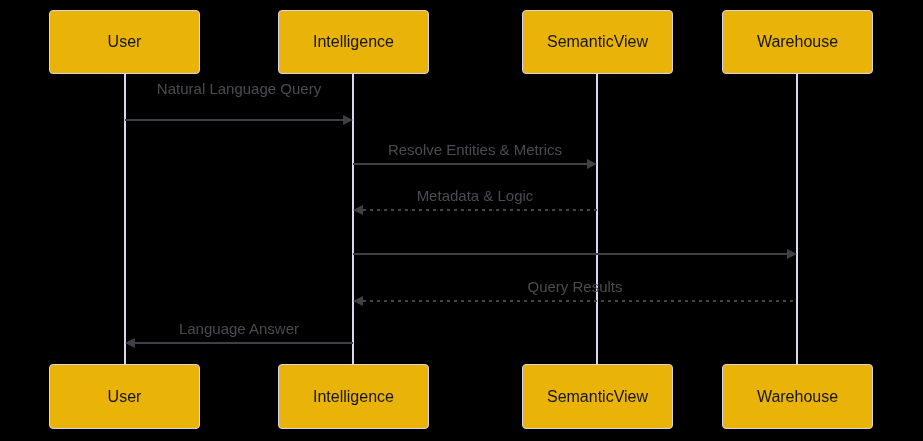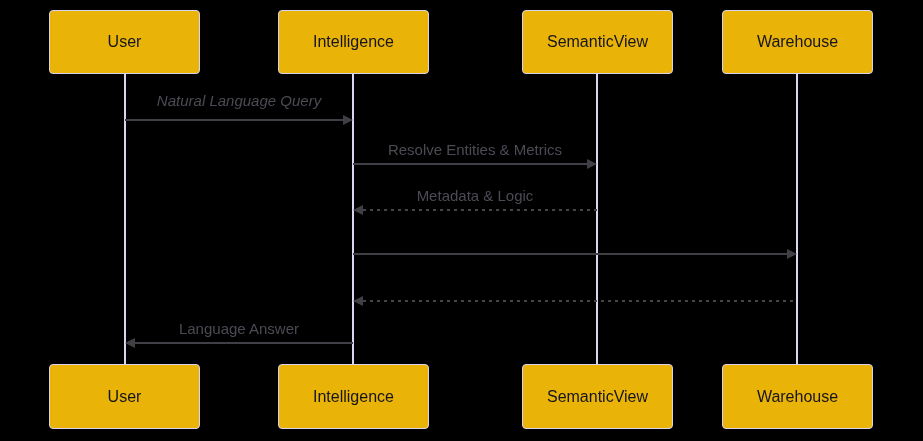--- a/index.html
+++ b/index.html
@@ -80,35 +80,36 @@
   <div class="actor-box" style="left:278px;top:10px;">
     <span>Intelligence</span>
   </div>
   <div class="actor-box" style="left:522px;top:10px;">
     <span>SemanticView</span>
   </div>
   <div class="actor-box" style="left:722px;top:10px;">
     <span>Warehouse</span>
   </div>
 
-  <div class="msg-label" style="left:139px;top:91px;width:200px;font-style:italic;">Natural Language Query</div>
+  <div class="msg-label" style="left:139px;top:79px;width:200px;">Natural Language Query</div>
   <div class="msg-line" style="left:125px;top:119px;width:220px;"></div>
   <div class="arrowhead right" style="left:343px;top:115px;"></div>
 
   <div class="msg-label" style="left:355px;top:140px;width:240px;">Resolve Entities &amp; Metrics</div>
   <div class="msg-line" style="left:353px;top:163px;width:235px;"></div>
   <div class="arrowhead right" style="left:587px;top:159px;"></div>
 
   <div class="msg-label" style="left:355px;top:186px;width:240px;">Metadata &amp; Logic</div>
   <div class="msg-line dashed" style="left:363px;top:209px;width:234px;"></div>
   <div class="arrowhead left" style="left:353px;top:205px;"></div>
 
   <div class="msg-line" style="left:353px;top:253px;width:435px;"></div>
   <div class="arrowhead right" style="left:787px;top:249px;"></div>
 
+  <div class="msg-label" style="left:455px;top:277px;width:240px;">Query Results</div>
   <div class="msg-line dashed" style="left:363px;top:300px;width:434px;"></div>
   <div class="arrowhead left" style="left:353px;top:296px;"></div>
 
   <div class="msg-label" style="left:139px;top:319px;width:200px;">Language Answer</div>
   <div class="msg-line" style="left:135px;top:342px;width:218px;"></div>
   <div class="arrowhead left" style="left:125px;top:338px;"></div>
 
   <div class="actor-box bottom" style="left:49px;top:364px;">
     <span>User</span>
   </div>

